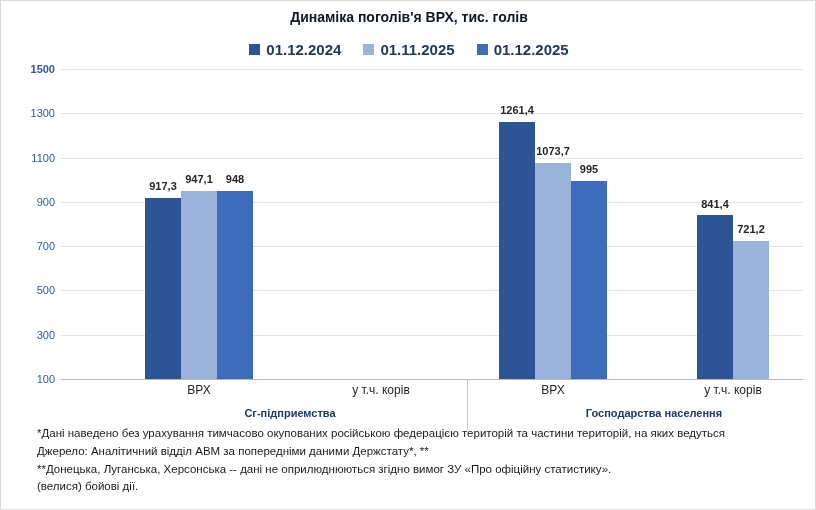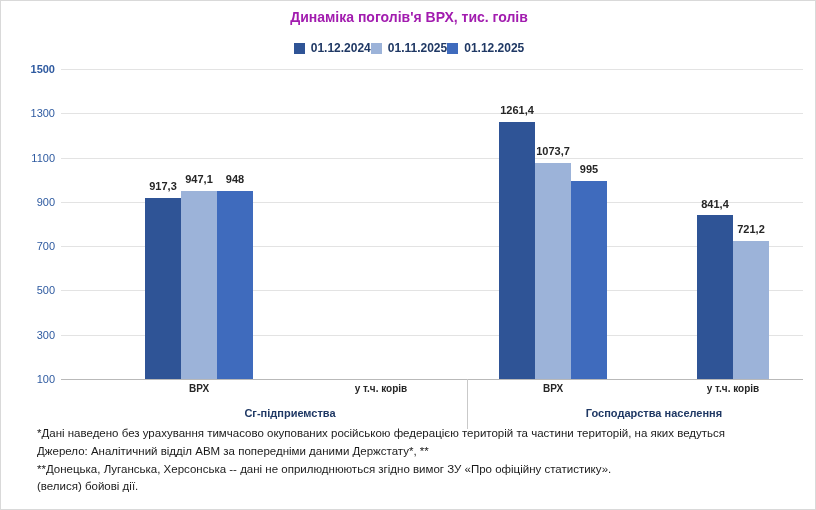--- a/index.html
+++ b/index.html
@@ -23,31 +23,32 @@
     background: #ffffff;
   }
   #chart-title {
     position: absolute;
     top: 8px;
     left: 0;
     width: 816px;
     text-align: center;
     font-size: 14px;
     font-weight: bold;
-    color: #a21caf;
+    color: #0f172a;
   }
   #legend {
     position: absolute;
     top: 40px;
     left: 0;
     width: 816px;
     display: flex;
     justify-content: center;
     align-items: center;
-    font-size: 12px;
+    gap: 22px;
+    font-size: 15px;
     font-weight: bold;
     color: #1f3864;
   }
   .legend-entry {
     display: flex;
     align-items: center;
     gap: 6px;
   }
   .legend-swatch {
     width: 11px;
@@ -135,22 +136,22 @@
     position: absolute;
     left: 46px;
     top: 310px;
     width: 742px;
     height: 54px;
   }
   .cat-label {
     position: absolute;
     top: 4px;
     text-align: center;
-    font-size: 10px;
-    font-weight: bold;
+    font-size: 12px;
+    font-weight: normal;
     color: #262626;
   }
   .group-sep {
     position: absolute;
     top: 0;
     width: 1px;
     height: 50px;
     background: #c9c9c9;
   }
   .supergroup-label {

